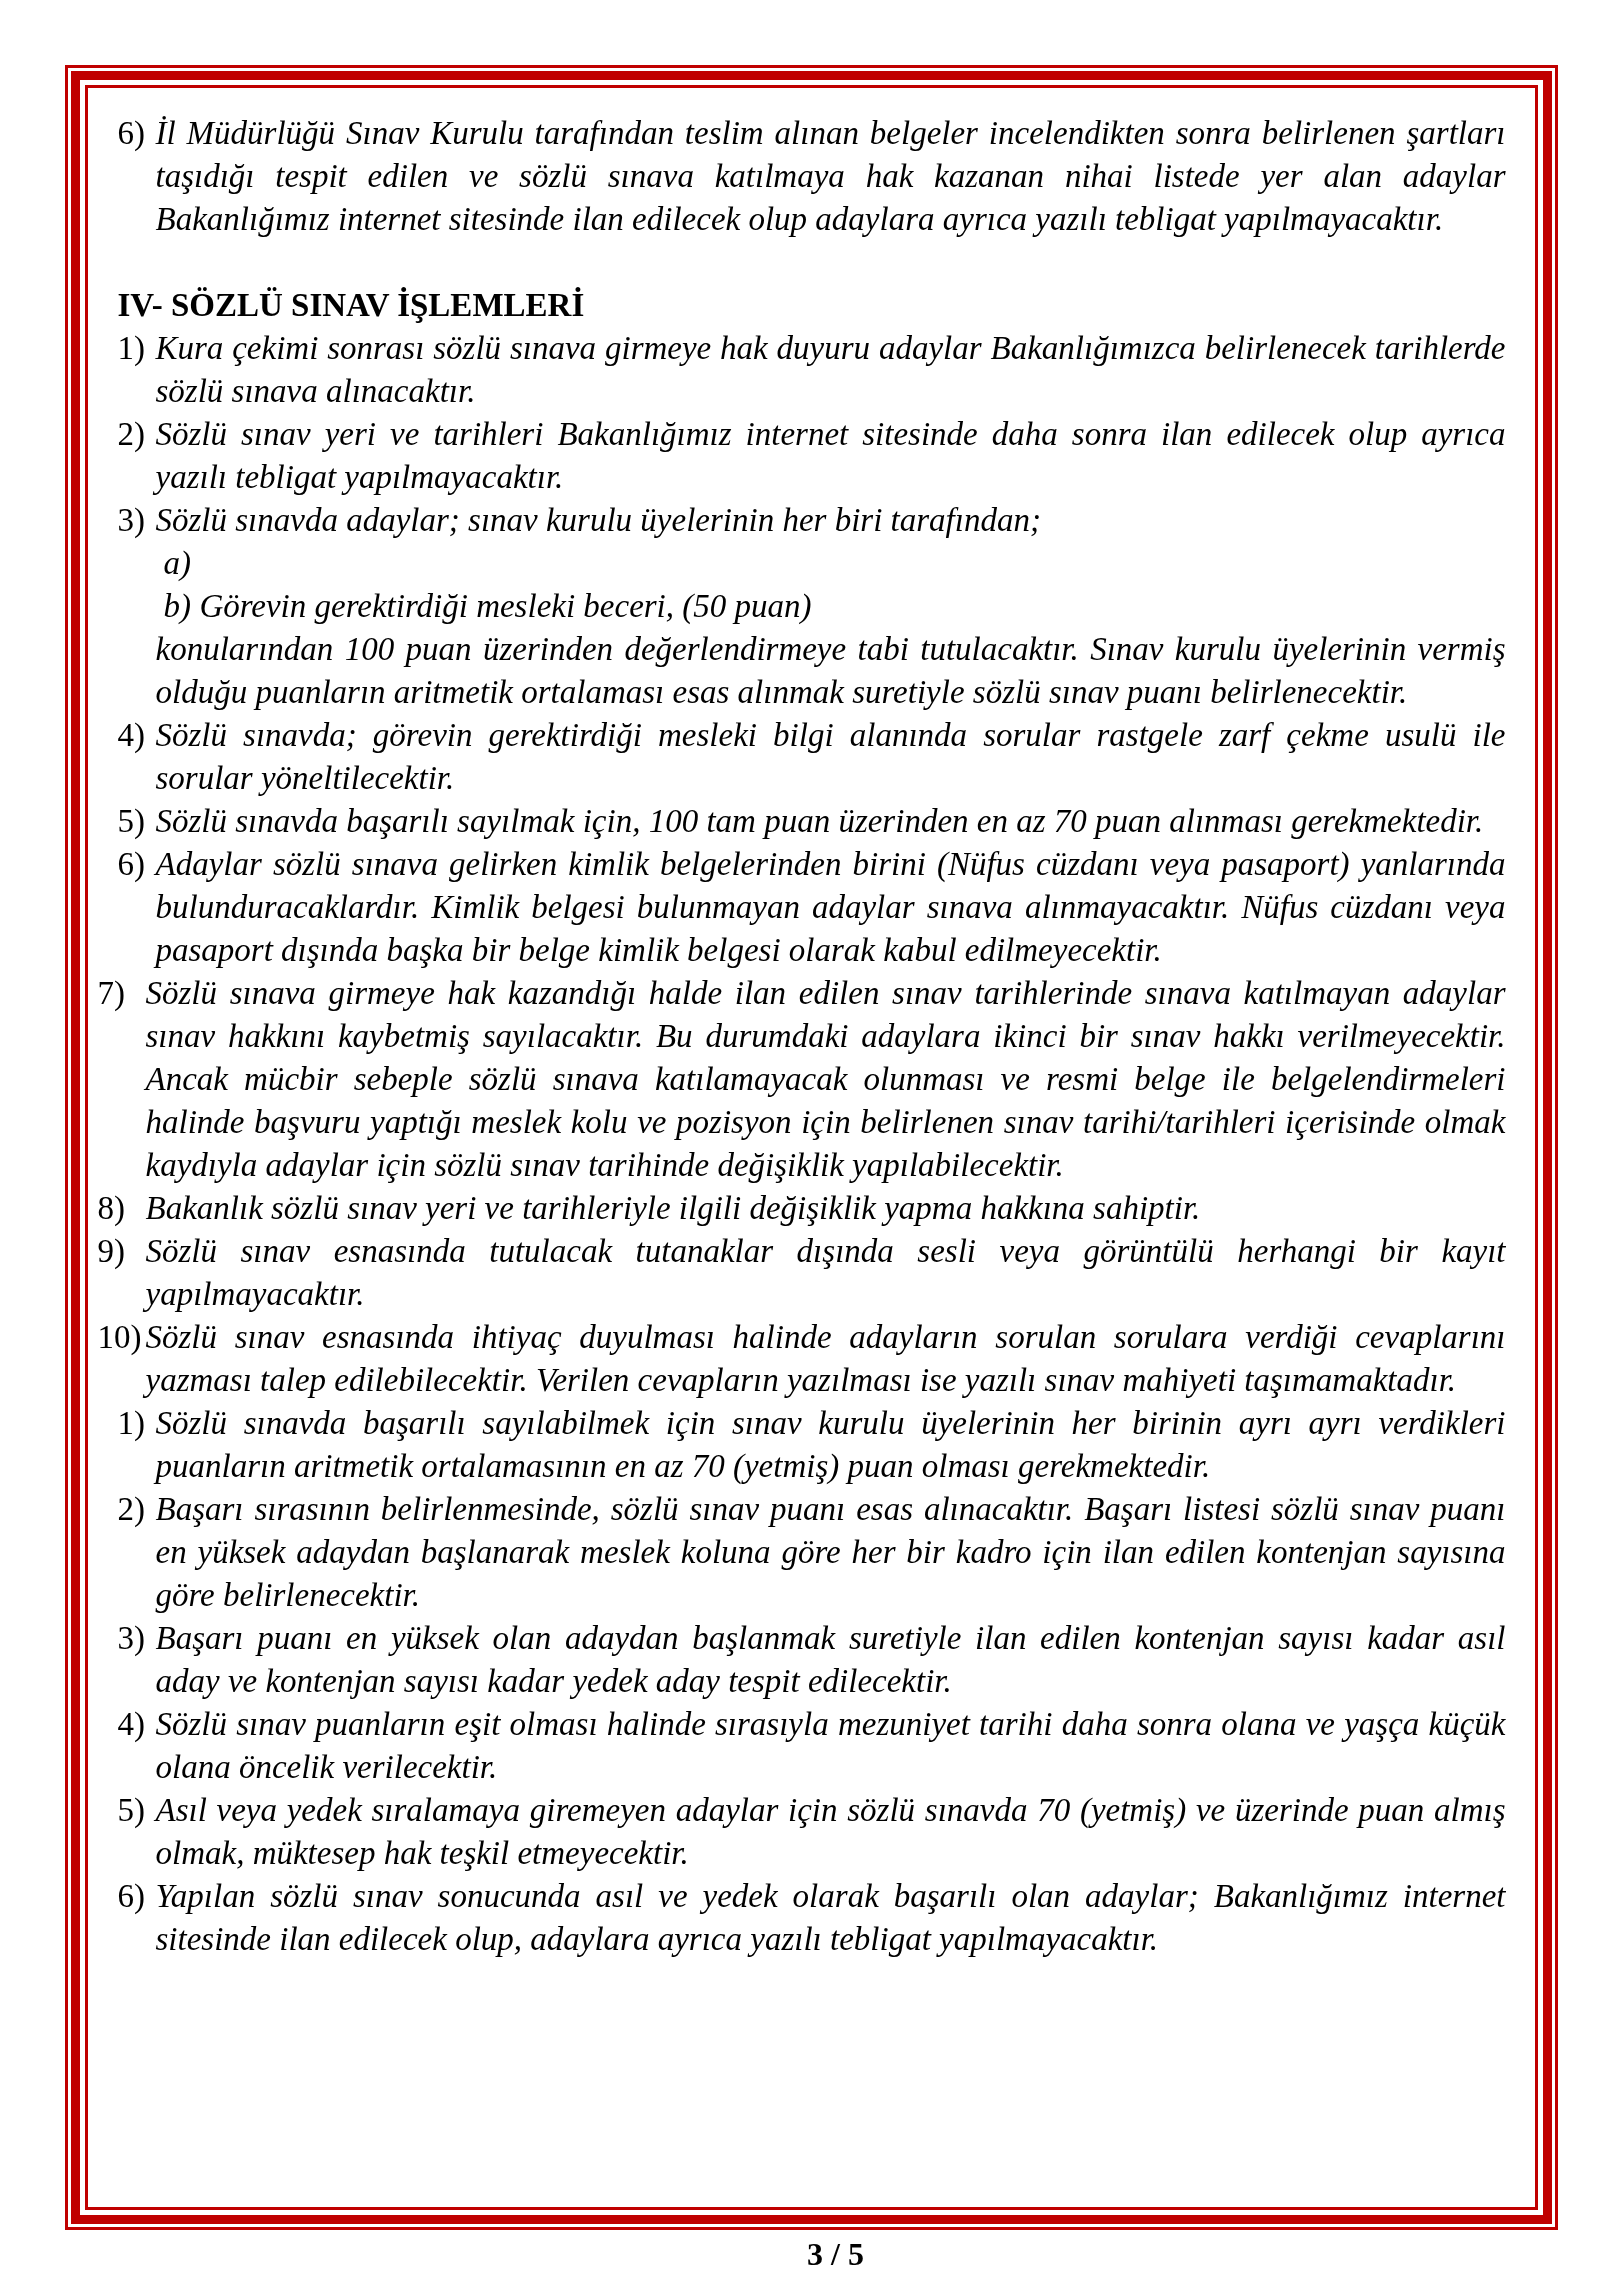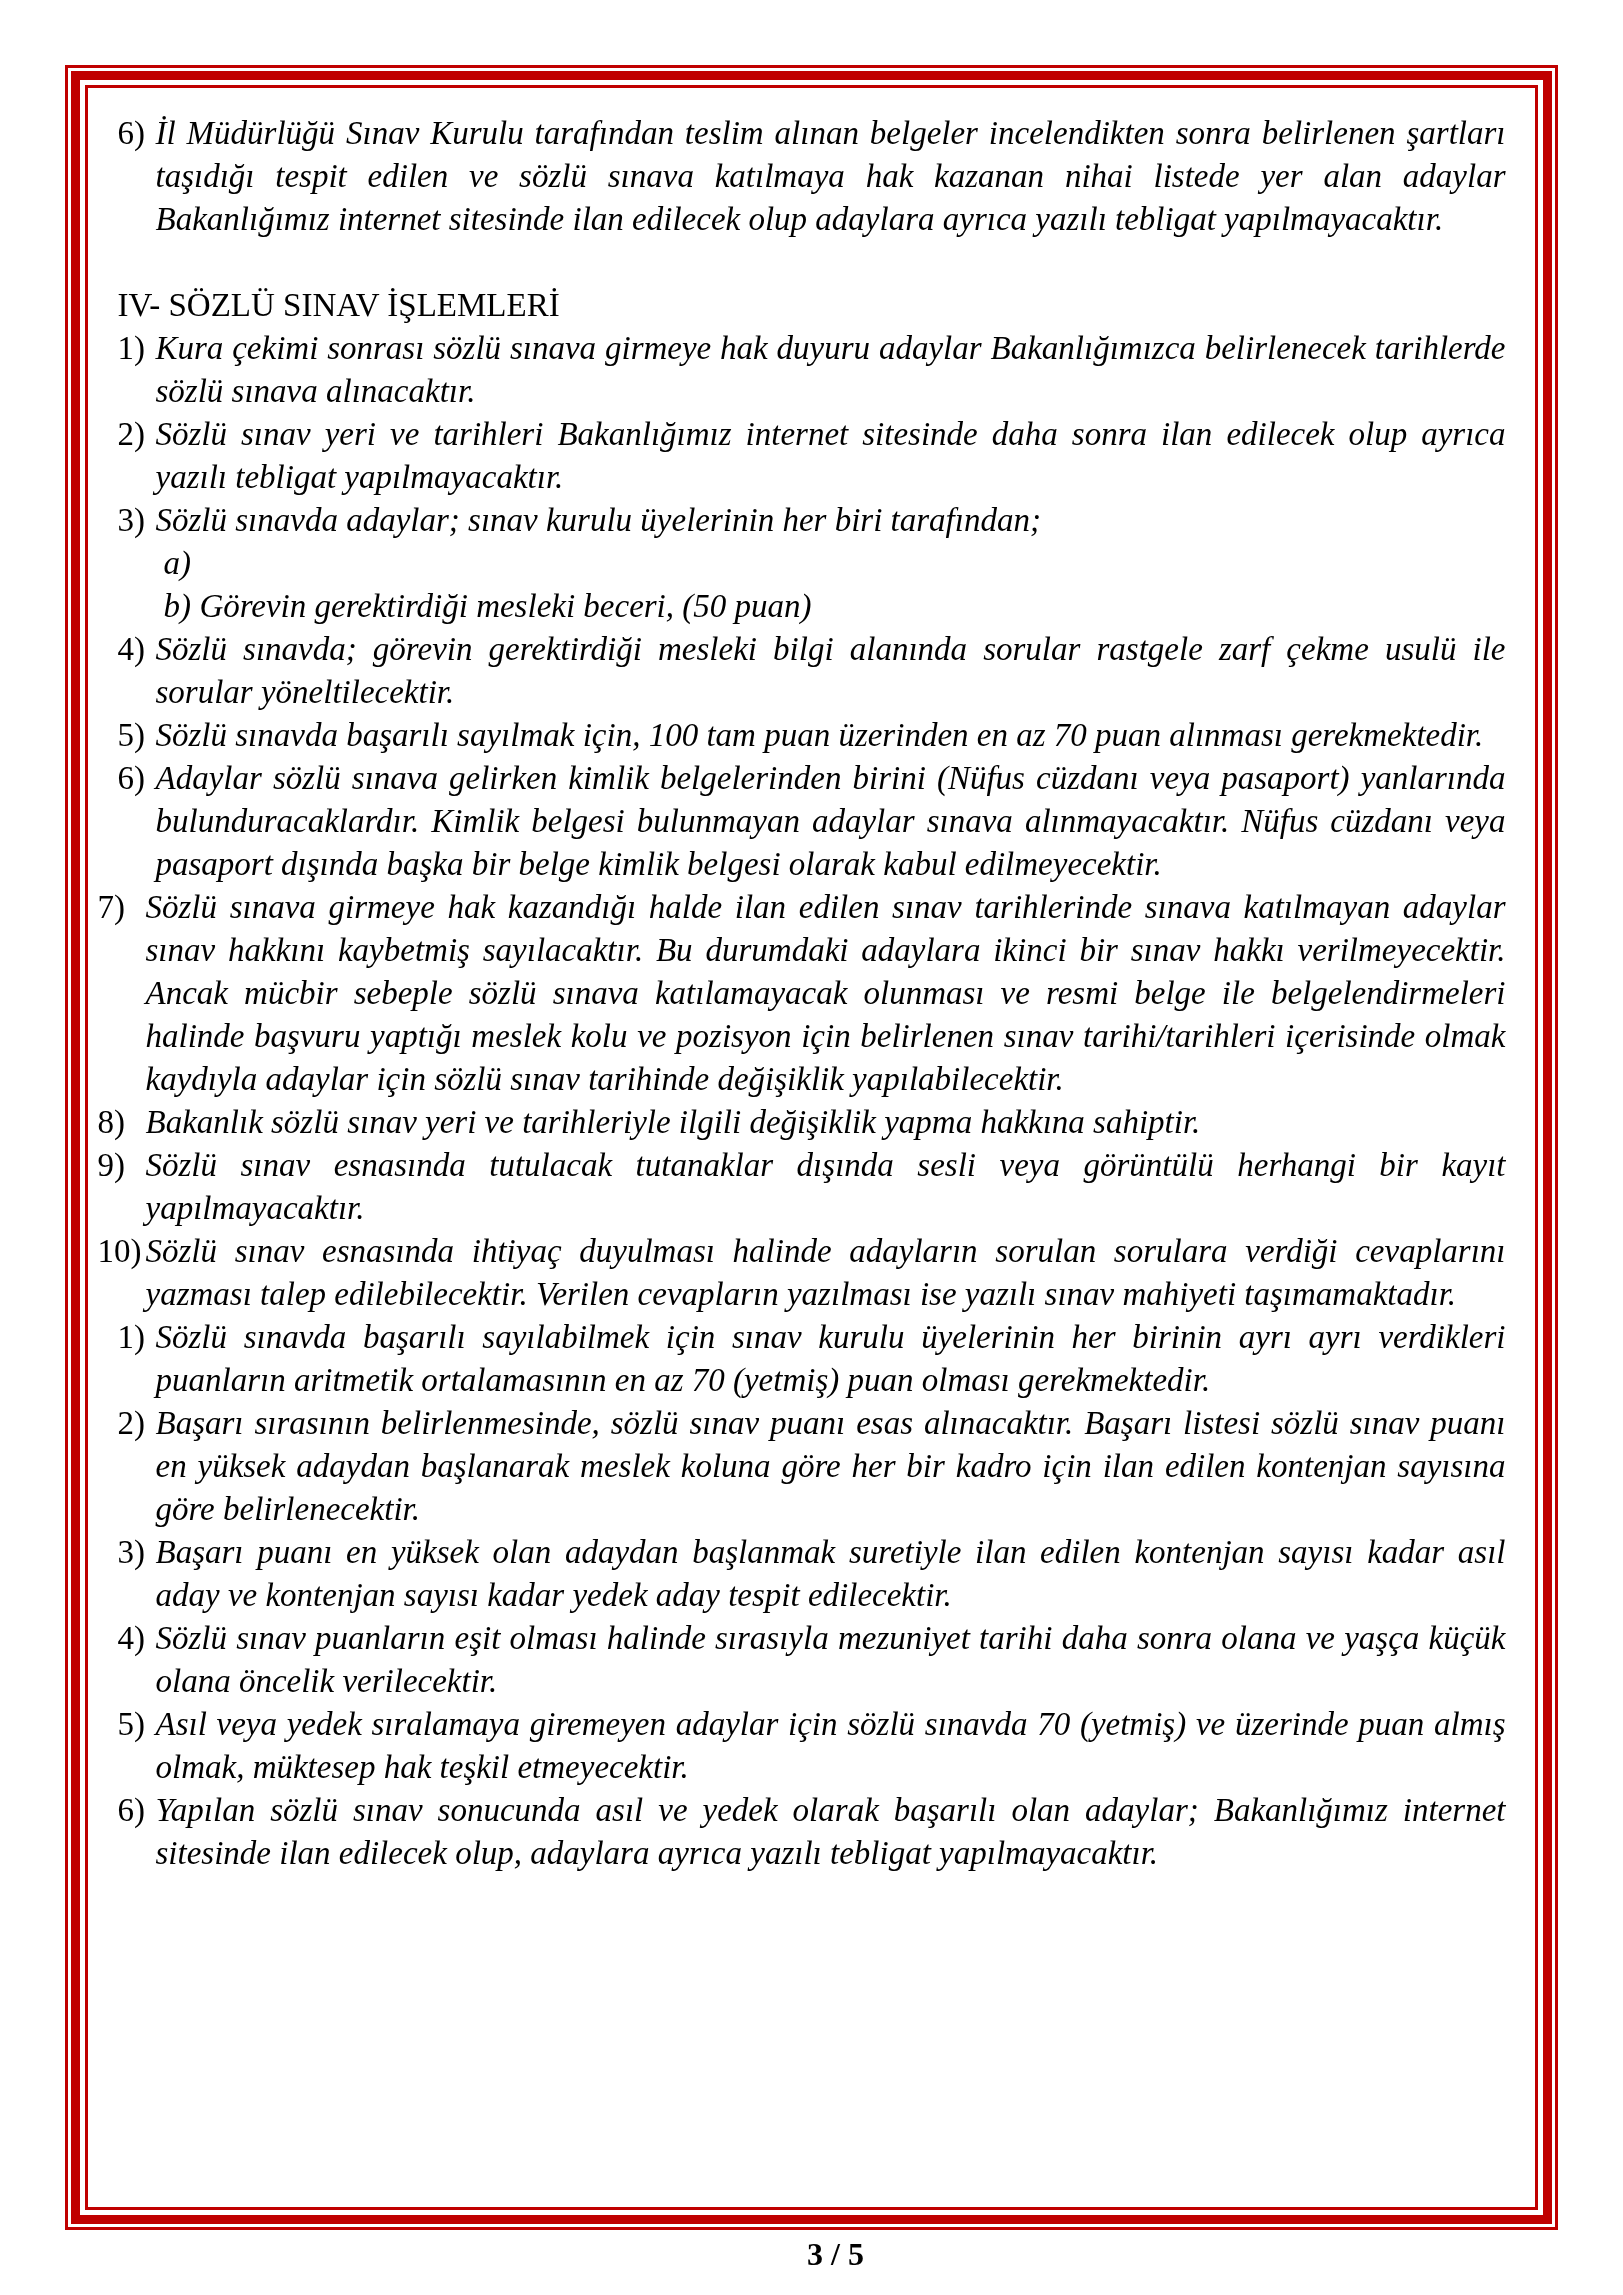--- a/index.html
+++ b/index.html
@@ -25,21 +25,21 @@
     border: 9.8px solid var(--accent);
     padding: 5.9px;
   }
   .frame-inner {
     width: 100%; height: 100%;
     border: 3.3px solid var(--accent);
     padding: 23.6px 29px 0 29px;
     overflow: hidden;
   }
   .heading {
-    font-weight: normal;
+    font-weight: bold;
     margin-top: 43px;
   }
   .item { display: flex; align-items: flex-start; }
   .item .num { flex: 0 0 38px; }
   .item .body { flex: 1 1 auto; text-align: justify; font-style: italic; }
   .item.shift { margin-left: -20px; }
   .item.shift .num { flex: 0 0 48px; }
   .sub { display: flex; padding-left: 7.9px; }
   .sub .letter { flex: 0 0 36px; }
   .cont { text-align: justify; }
@@ -74,20 +74,21 @@
         <span class="num">3)</span>
         <div class="body">
           <div>Sözlü sınavda adaylar; sınav kurulu üyelerinin her biri tarafından;</div>
           <div class="sub">
             <span class="letter">a)</span>
           </div>
           <div class="sub">
             <span class="letter">b)</span>
             <div>Görevin gerektirdiği mesleki beceri, (50 puan)</div>
           </div>
+          <div class="cont">konularından 100 puan üzerinden değerlendirmeye tabi tutulacaktır. Sınav kurulu üyelerinin vermiş olduğu puanların aritmetik ortalaması esas alınmak suretiyle sözlü sınav puanı belirlenecektir.</div>
         </div>
       </div>
       <div class="item">
         <span class="num">4)</span>
         <div class="body">Sözlü sınavda; görevin gerektirdiği mesleki bilgi alanında sorular rastgele zarf çekme usulü ile sorular yöneltilecektir.</div>
       </div>
       <div class="item">
         <span class="num">5)</span>
         <div class="body">Sözlü sınavda başarılı sayılmak için, 100 tam puan üzerinden en az 70 puan alınması gerekmektedir.</div>
       </div>

